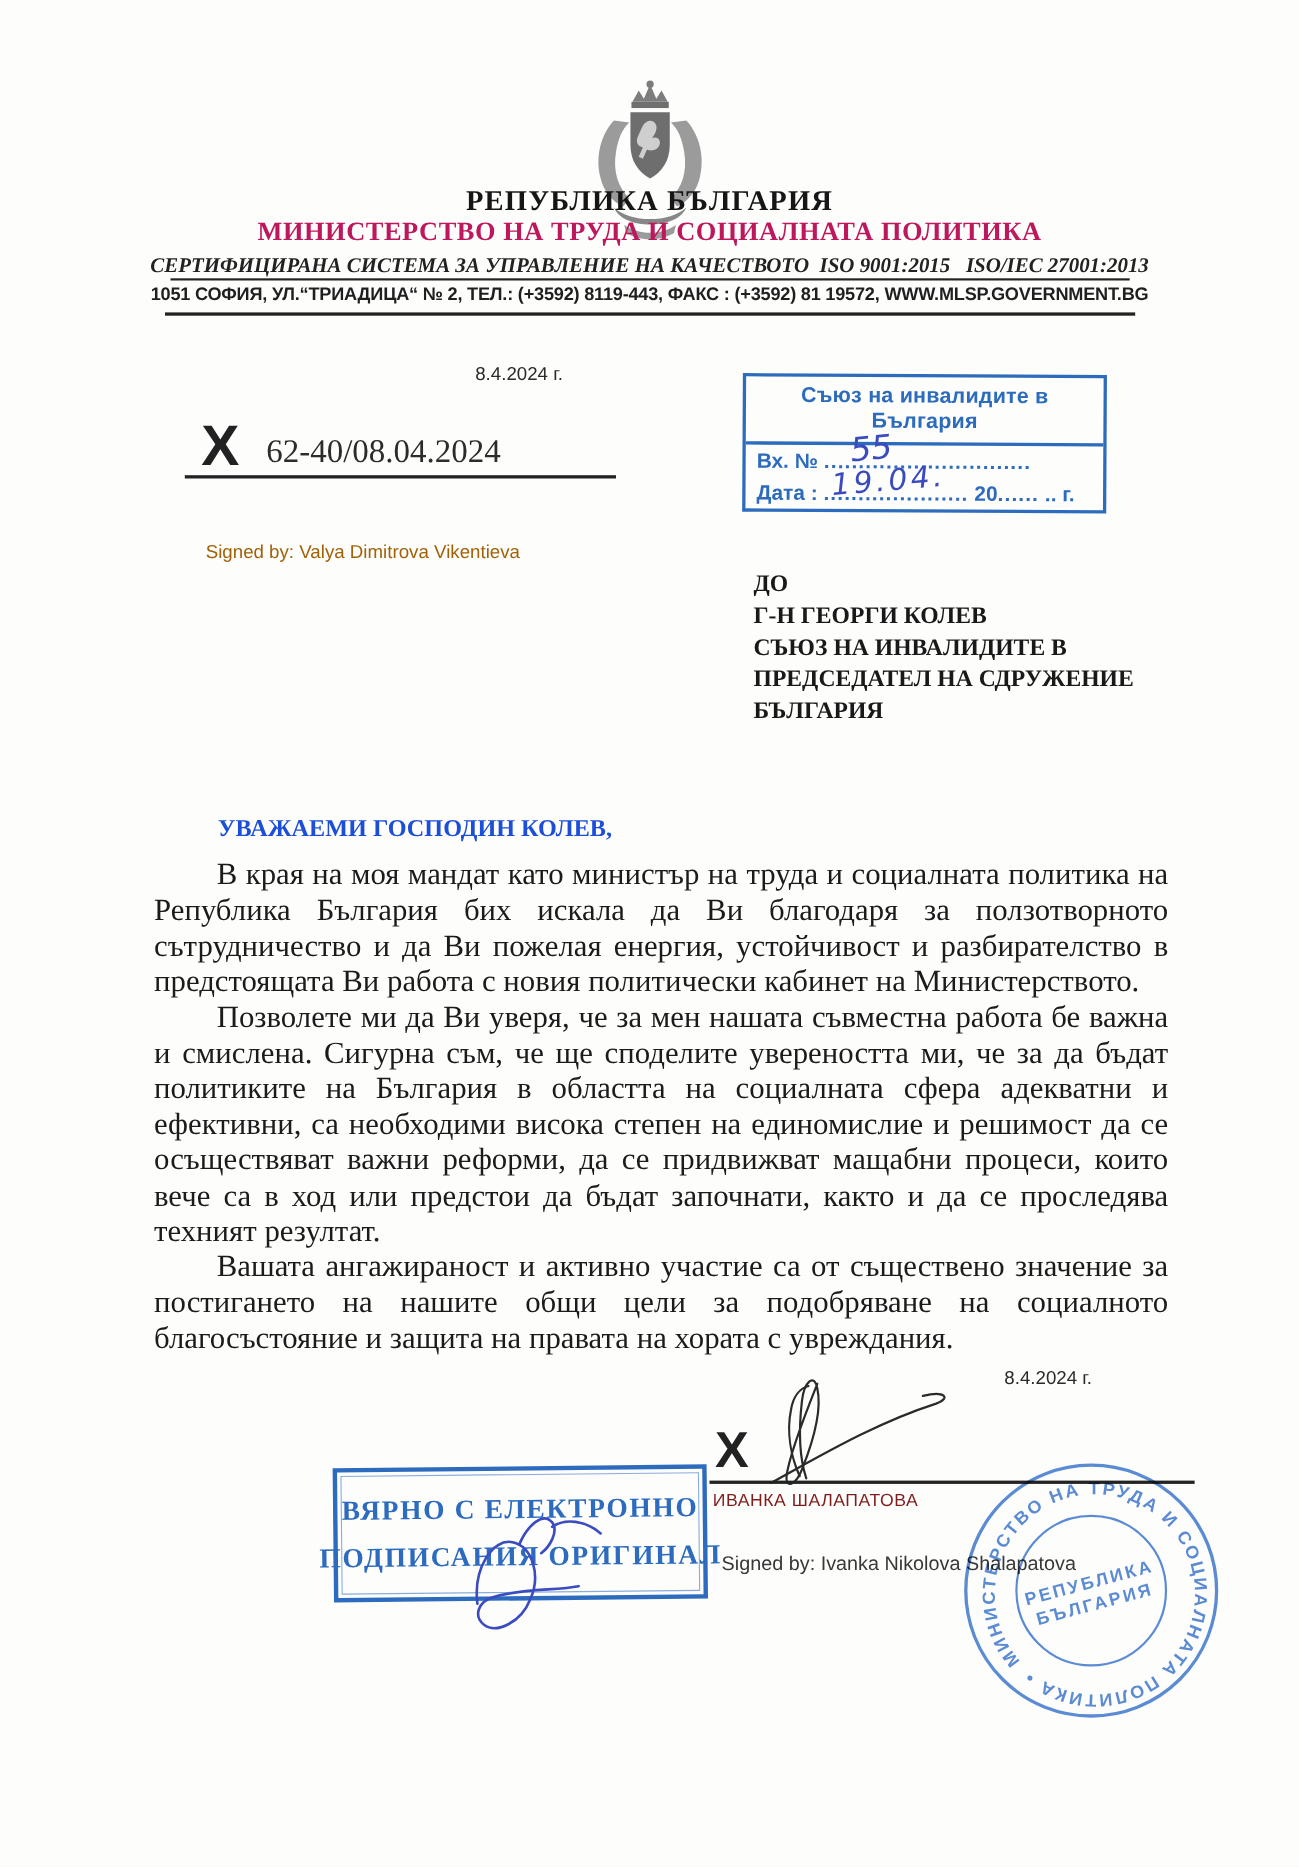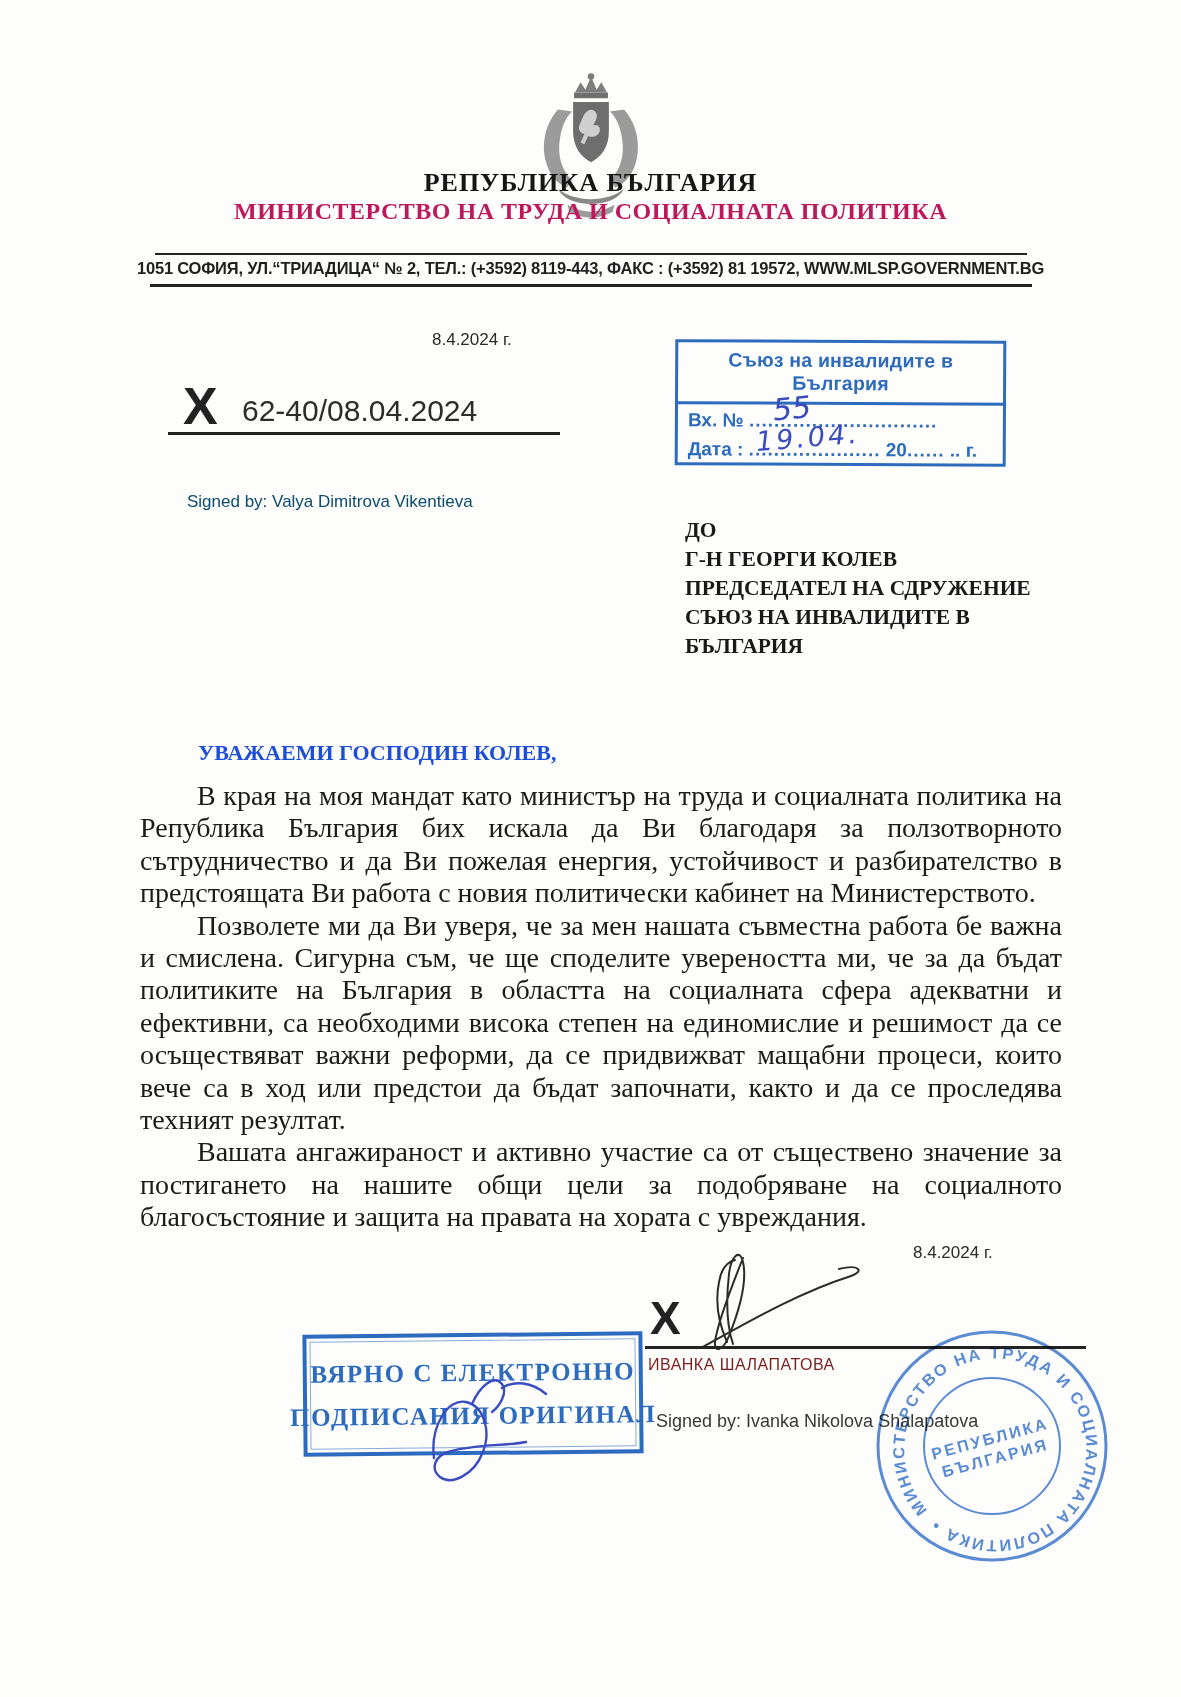--- a/index.html
+++ b/index.html
@@ -23,23 +23,23 @@
     top:259px;font-size:16.5px;font-family:"Liberation Sans",sans-serif;
     letter-spacing:-0.2px;color:#1f1f1f;font-weight:bold;
   }
   .rule{background:#232323;}
   .rule-cert{left:155px;top:253px;width:872px;height:2px;}
   .rule-addr{left:150px;top:284px;width:882px;height:3px;}
 
   
   .date-top{left:432px;top:330px;font-size:17px;font-family:"Liberation Sans",sans-serif;color:#2a2a2a;}
   .ref-x{left:183px;top:376px;font-size:52px;font-family:"Liberation Sans",sans-serif;font-weight:600;color:#222;}
-  .ref-num{left:242px;top:394px;font-size:30px;font-family:Liberation Sans, sans-serif;font-weight:300;color:#2c2c2c;}
+  .ref-num{left:242px;top:394px;font-size:30px;font-family:Liberation Serif, serif;font-weight:300;color:#2c2c2c;}
   .rule-ref{left:168px;top:432px;width:392px;height:3px;}
-  .signed-top{left:187px;top:492px;font-size:17px;font-family:"Liberation Sans",sans-serif;color:#0c4a6e;text-align:center;}
+  .signed-top{left:187px;top:492px;font-size:17px;font-family:"Liberation Sans",sans-serif;color:#a16207;text-align:center;}
 
   
   .stamp-box{
     left:675px;top:340px;width:325px;
     border:3px solid #2d6cbe;color:#2d6cbe;
     font-family:"Liberation Sans",sans-serif;
     transform:rotate(0.3deg);
     mix-blend-mode:multiply;background:rgba(255,255,255,0);
   }
   .stamp-org{
@@ -105,20 +105,21 @@
     <path d="M30 42 C 17 56 12 78 17 97 C 20 110 28 120 39 125 L45 117 C 34 107 29 91 32 73 C 34 60 38 50 45 44 Z" fill="#9b9b9b"></path>
     <path d="M100 42 C 113 56 118 78 113 97 C 110 110 102 120 91 125 L85 117 C 96 107 101 91 98 73 C 96 60 92 50 85 44 Z" fill="#9b9b9b"></path>
     <path d="M46 34 h38 v31 c0 17 -8 27 -19 33 c-11 -6 -19 -16 -19 -33 z" fill="#6e6e6e"></path>
     <path d="M57 49 c3 -7 10 -9 13 -4 c3 4 0 10 -3 14 c5 -2 9 2 7 7 c-2 5 -8 6 -12 4 l-4 9 -4 -2 4 -9 c-5 -1 -7 -5 -5 -10 z" fill="#cfcfcf"></path>
     <path d="M30 126 C 46 141 84 141 100 126 C 91 148 39 148 30 126 Z" fill="#878787"></path>
     <path d="M40 143 C 55 153 75 153 90 143 L88 151 C 72 159 58 159 42 151 Z" fill="#9b9b9b"></path>
   </svg>
 
   <div class="abs centered republic">РЕПУБЛИКА БЪЛГАРИЯ</div>
   <div class="abs centered ministry">МИНИСТЕРСТВО НА ТРУДА И СОЦИАЛНАТА ПОЛИТИКА</div>
+  <div class="abs centered cert-line">СЕРТИФИЦИРАНА СИСТЕМА ЗА УПРАВЛЕНИЕ НА КАЧЕСТВОТО&nbsp; ISO 9001:2015&nbsp;&nbsp; ISO/IEC 27001:2013</div>
   <div class="abs rule rule-cert"></div>
   <div class="abs centered address-line">1051 СОФИЯ, УЛ.“ТРИАДИЦА“ № 2, ТЕЛ.: (+3592) 8119-443, ФАКС : (+3592) 81 19572, WWW.MLSP.GOVERNMENT.BG</div>
   <div class="abs rule rule-addr"></div>
 
   <div class="abs date-top">8.4.2024 г.</div>
   <div class="abs ref-x">X</div>
   <div class="abs ref-num">62-40/08.04.2024</div>
   <div class="abs rule rule-ref"></div>
   <div class="abs signed-top">Signed by: Valya Dimitrova Vikentieva</div>
 
@@ -135,22 +136,22 @@
       <span>20</span><span class="dots">......</span>
       <span>.. г.</span>
       <span class="hand hand-date">19.04.</span>
       <span class="hand hand-year"></span>
     </div>
   </div>
 
   <div class="abs recipient">
     <div>ДО</div>
     <div>Г-Н ГЕОРГИ КОЛЕВ</div>
+    <div>СЪЮЗ НА ИНВАЛИДИТЕ В</div>
     <div>ПРЕДСЕДАТЕЛ НА СДРУЖЕНИЕ</div>
-    <div>СЪЮЗ НА ИНВАЛИДИТЕ В</div>
     <div>БЪЛГАРИЯ</div>
   </div>
 
   <div class="abs salutation">УВАЖАЕМИ ГОСПОДИН КОЛЕВ,</div>
   <div class="abs letter-body">
     <p>В края на моя мандат като министър на труда и социалната политика на Република България бих искала да Ви благодаря за ползотворното сътрудничество и да Ви пожелая енергия, устойчивост и разбирателство в предстоящата Ви работа с новия политически кабинет на Министерството.</p>
     <p>Позволете ми да Ви уверя, че за мен нашата съвместна работа бе важна и смислена. Сигурна съм, че ще споделите увереността ми, че за да бъдат политиките на България в областта на социалната сфера адекватни и ефективни, са необходими висока степен на единомислие и решимост да се осъществяват важни реформи, да се придвижват мащабни процеси, които вече са в ход или предстои да бъдат започнати, както и да се проследява техният резултат.</p>
     <p>Вашата ангажираност и активно участие са от съществено значение за постигането на нашите общи цели за подобряване на социалното благосъстояние и защита на правата на хората с увреждания.</p>
   </div>
 

